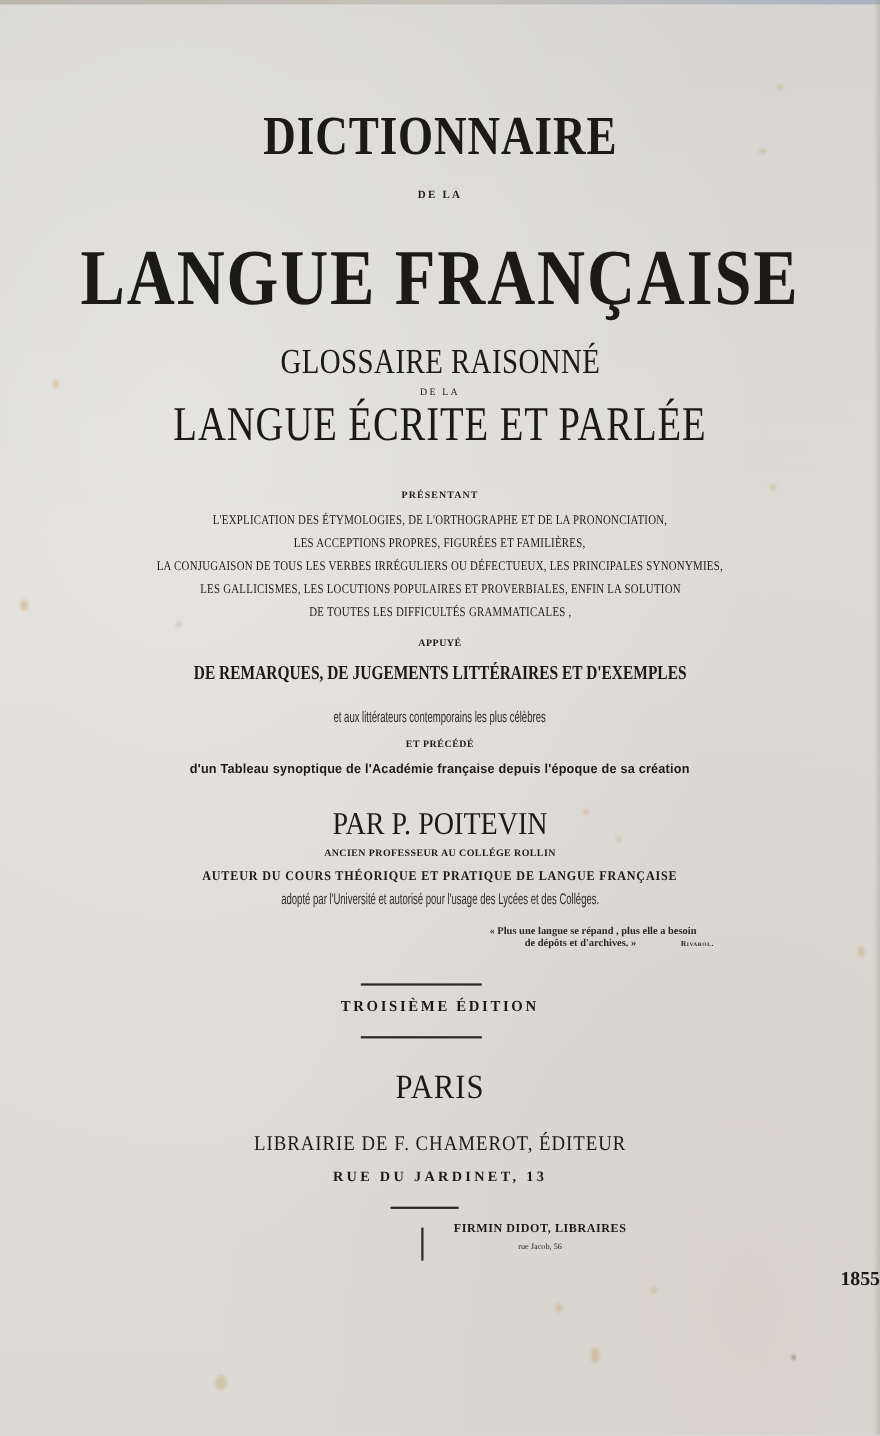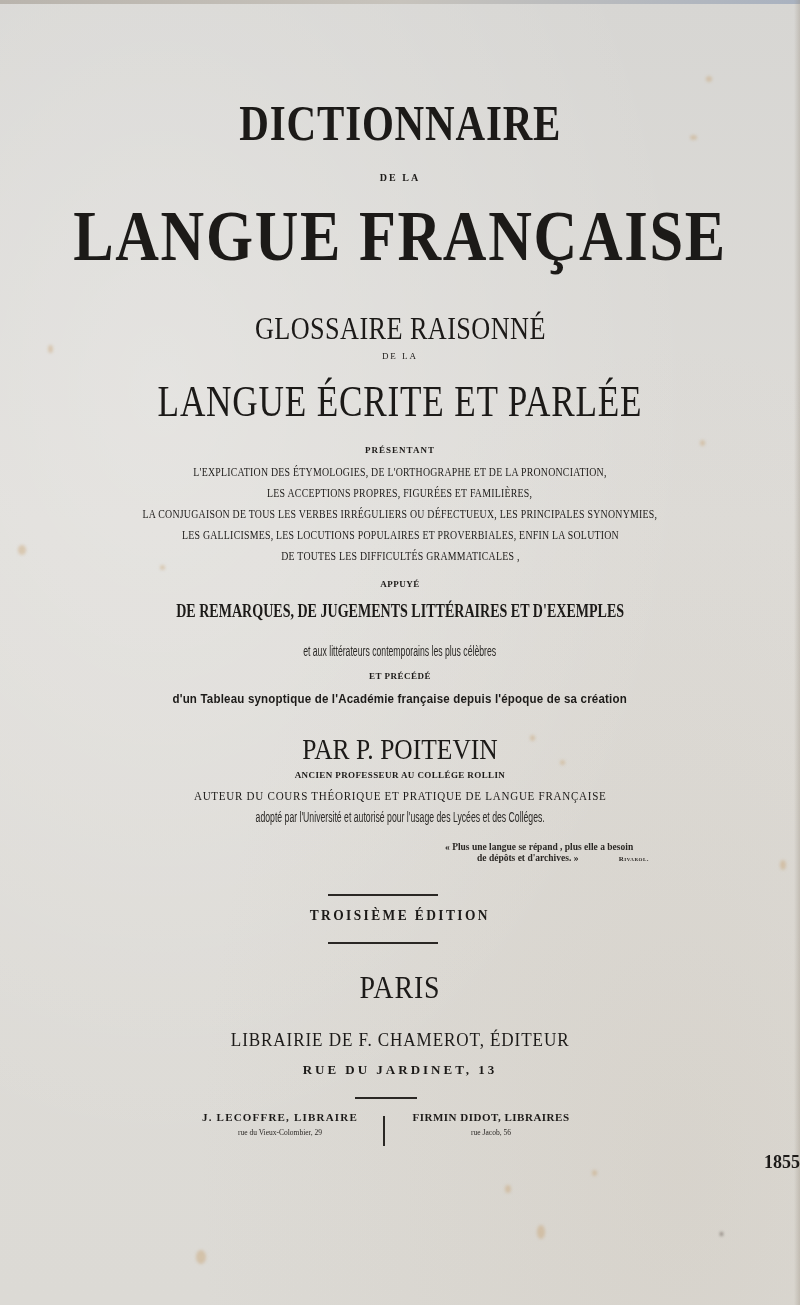--- a/index.html
+++ b/index.html
@@ -52,35 +52,35 @@
     }
     .t-dict {
       top: 98px;
       font-size: 50px;
       font-weight: bold;
       letter-spacing: 1px;
     }
     .t-dict .condensed { transform: scaleX(0.82); }
     .t-dela1 { top: 173px; font-size: 10px; font-weight: bold; letter-spacing: 2px; }
     .t-langue {
-      top: 200px;
+      top: 216px;
       font-size: 72px;
       font-weight: bold;
       letter-spacing: 2px;
     }
     .t-langue .condensed { transform: scaleX(0.84); }
     .t-gloss {
       top: 312px;
       font-size: 32px;
       letter-spacing: 0.5px;
     }
     .t-gloss .condensed { transform: scaleX(0.82); }
     .t-dela2 { top: 352px; font-size: 9px; letter-spacing: 2px; }
     .t-ecrite {
-      top: 380px;
+      top: 364px;
       font-size: 44px;
       letter-spacing: 1px;
     }
     .t-ecrite .condensed { transform: scaleX(0.80); }
     .t-presentant { top: 446px; font-size: 9px; font-weight: bold; letter-spacing: 1px; }
     .t-desc {
       font-size: 12px;
       font-weight: normal;
       letter-spacing: 0.3px;
     }
@@ -116,21 +116,21 @@
     .t-tableau .condensed { transform: scaleX(0.96); }
     .t-par {
       top: 735px;
       font-size: 29px;
     }
     .t-par .condensed { transform: scaleX(0.88); }
     .t-ancien { top: 771px; font-size: 9px; font-weight: bold; letter-spacing: 0.4px; }
     .t-auteur {
       top: 790px;
       font-size: 12px;
-      font-weight: normal;
+      font-weight: bold;
       letter-spacing: 0.8px;
     }
     .t-auteur .condensed { transform: scaleX(0.92); }
     .t-adopte {
       top: 810px;
       font-family: "Liberation Sans", "DejaVu Sans", sans-serif;
       font-size: 14px;
       color: #2b2926;
     }
     .t-adopte .condensed { transform: scaleX(0.62); }
@@ -314,24 +314,20 @@
 
   <div class="line t-paris">
     <span class="condensed">PARIS</span>
   </div>
   <div class="line t-librairie">
     <span class="condensed">LIBRAIRIE DE F. CHAMEROT, ÉDITEUR</span>
   </div>
   <div class="line t-rue">RUE DU JARDINET, 13</div>
   <div class="rule rule-3"></div>
 
-  <div class="pub-col pub-left">
-    <div class="pub-name">J. LECOFFRE, LIBRAIRE</div>
-    <div class="pub-addr">rue du Vieux-Colombier, 29</div>
-  </div>
   <div class="pub-divider"></div>
   <div class="pub-col pub-right">
     <div class="pub-name">FIRMIN DIDOT, LIBRAIRES</div>
     <div class="pub-addr">rue Jacob, 56</div>
   </div>
 
   <div class="line t-year">1855</div>
 </div>
 
 </body></html>

